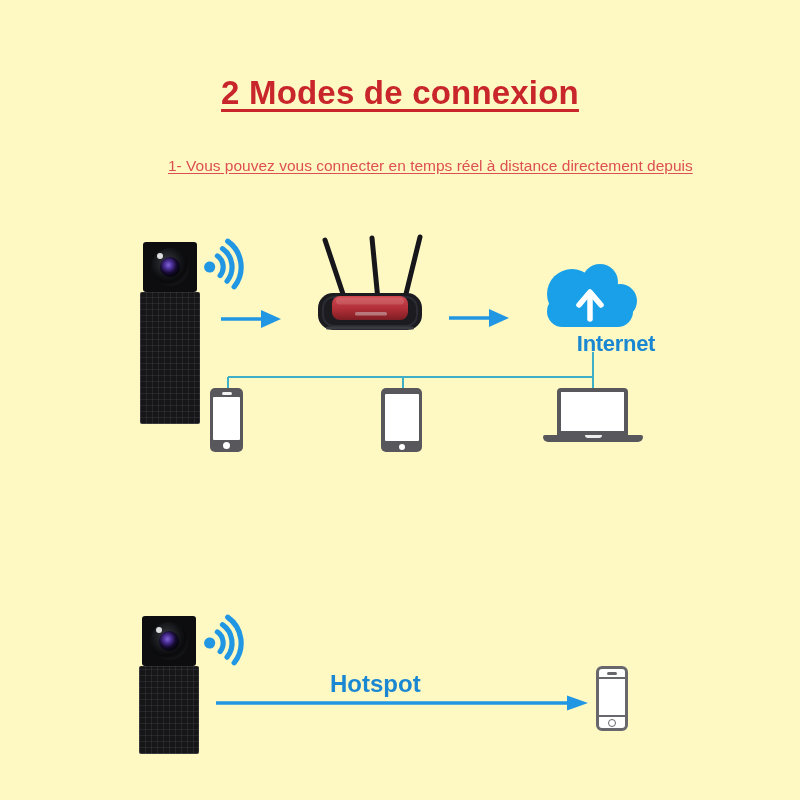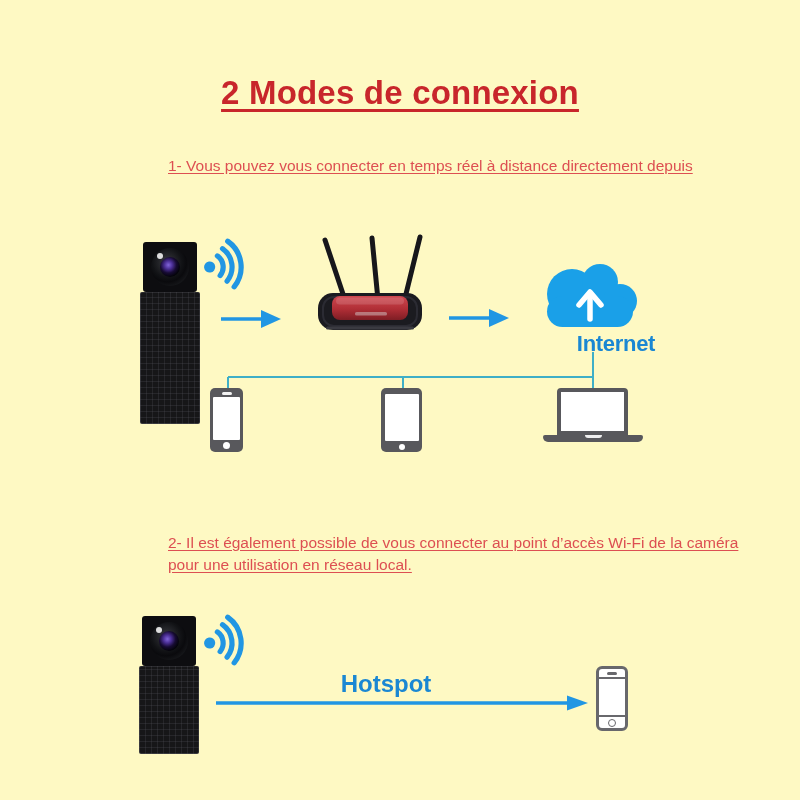--- a/index.html
+++ b/index.html
@@ -59,21 +59,21 @@
   .stroke-blue { stroke:var(--blue,#2196e3); }
   .fill-blue   { fill:var(--blue,#2196e3); }
   .stroke-teal { stroke:var(--teal,#3fafc7); }
 
   .cloud-label {
     left:564px; top:331px; width:104px; text-align:center;
     font-size:22px; font-weight:bold; letter-spacing:-.3px;
     color:var(--label_blue,#1a87d3);
   }
   .hotspot-label {
-    left:330px; top:670px; width:112px; text-align:center;
+    left:330px; top:670px; width:112px; 
     font-size:24px; font-weight:bold; color:var(--label_blue,#1a87d3);
   }
 
   
   .phone1 { left:210px; top:388px; width:33px; height:64px;
     background:var(--device_gray,#58585c); border-radius:5px; }
   .phone1 .screen { position:absolute; left:3px; right:3px; top:9px; bottom:12px;
     background:#fff; border-radius:1px; }
   .phone1 .speaker { position:absolute; top:4px; left:50%; margin-left:-5px; width:10px; height:3px;
     background:#fff; border-radius:2px; opacity:.92; }
@@ -193,24 +193,20 @@
     <div class="screen"></div>
     <div class="home"></div>
   </div>
 
   <div class="abs laptop">
     <div class="lap-screen"></div>
     <div class="lap-base"></div>
     <div class="lap-notch"></div>
   </div>
 
-  <div class="abs para p2">
-    <span class="line">2- Il est également possible de vous connecter au point d’accès Wi-Fi de la caméra</span>
-    <span class="line">pour une utilisation en réseau local.</span>
-  </div>
 
   <div class="abs camera cam2">
     <div class="cam-head">
       <div class="cam-lens"></div>
     </div>
     <div class="cam-body"></div>
   </div>
 
   <svg class="abs wifi2" width="52" height="54" viewBox="0 0 52 54">
     <g transform="rotate(-8 22 27)" fill="none">

